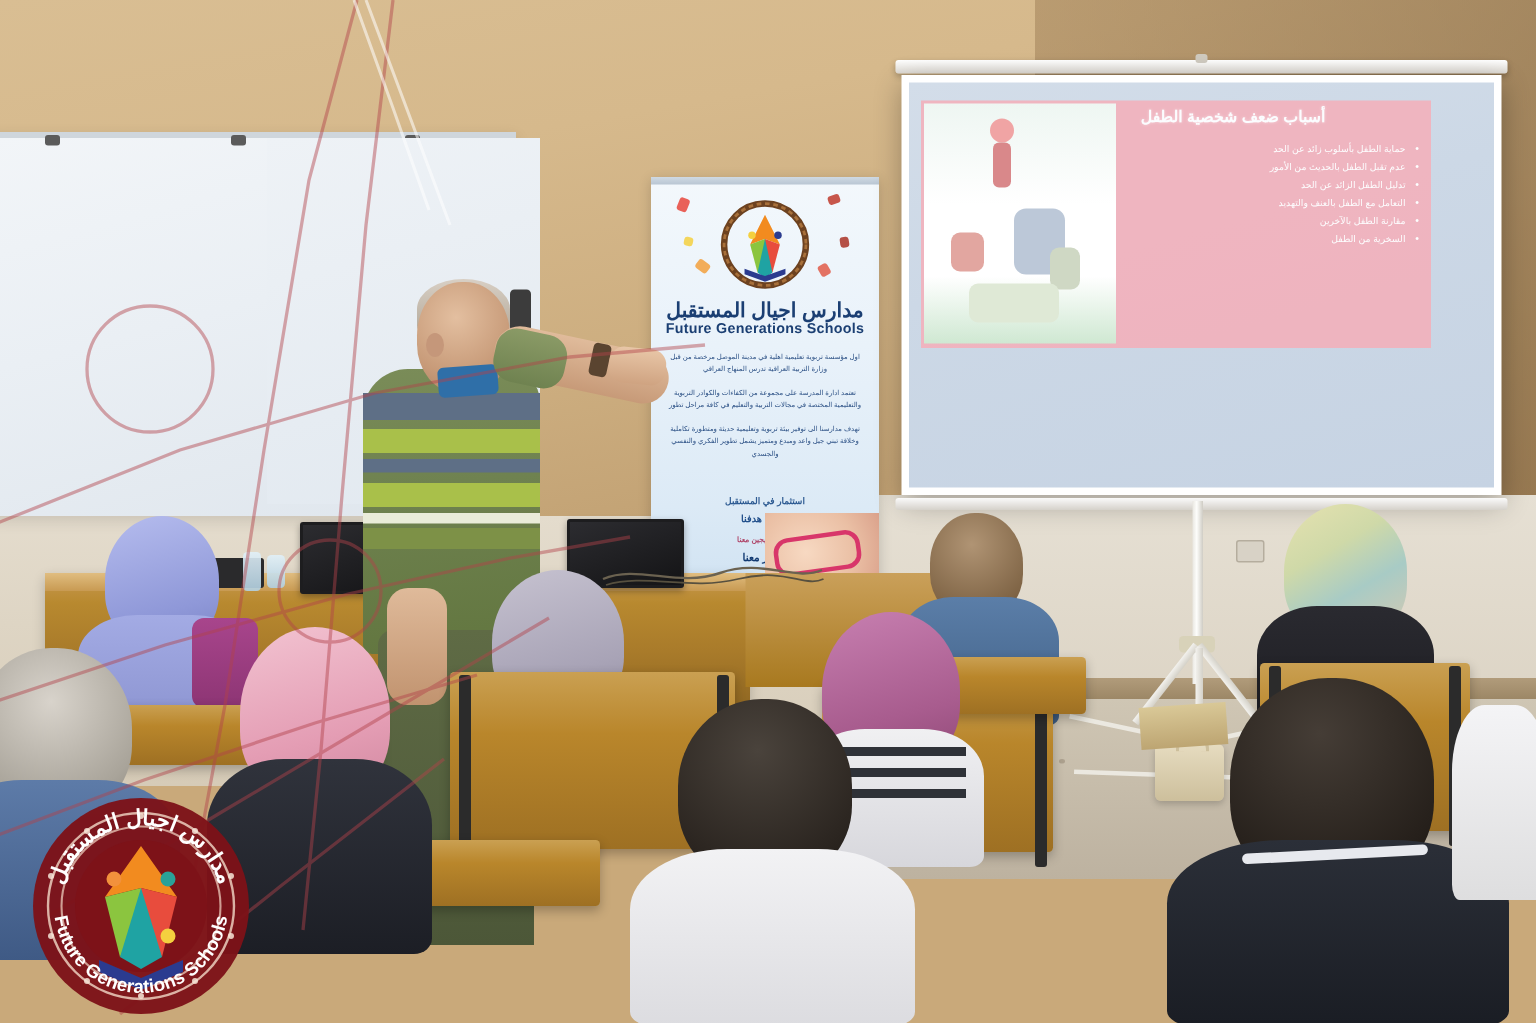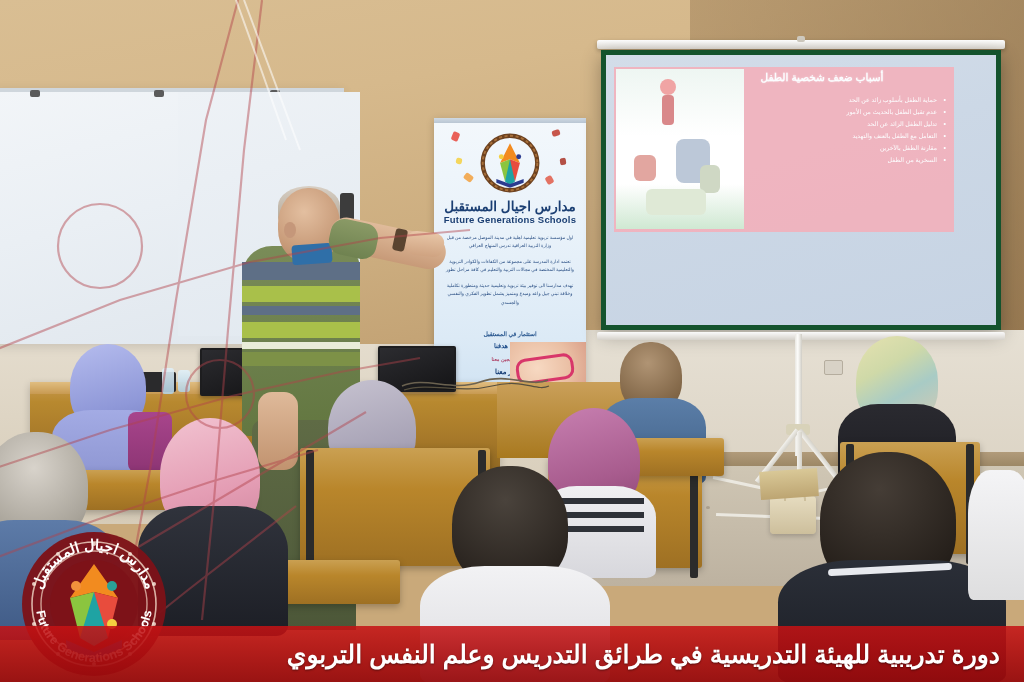--- a/index.html
+++ b/index.html
@@ -66,21 +66,21 @@
     border:3px solid #d8366a;border-radius:10px;transform:rotate(-8deg);}
 
   
   .screen-wrap{position:absolute;left:601px;top:46px;width:400px;height:290px;}
   .screen-rail{position:absolute;left:-4px;top:-6px;width:408px;height:9px;
     background:linear-gradient(180deg,#ffffff,#ddd9d2);border-radius:2px;
     box-shadow:0 2px 4px rgba(0,0,0,.25);}
   .screen-rail-knob{position:absolute;left:50%;top:-10px;transform:translateX(-50%);
     width:8px;height:6px;background:#cfcabf;border-radius:2px;}
   .screen-frame{position:absolute;left:0;top:4px;width:400px;height:280px;
-    background:#14532d;padding:5px;box-sizing:border-box;
+    background:#ffffff;padding:5px;box-sizing:border-box;
     box-shadow:0 6px 18px rgba(0,0,0,.3);}
   .screen-surface{position:relative;width:100%;height:100%;
     background:linear-gradient(165deg,#d3dde9 0%,#ccd8e6 40%,#c6d3e3 100%);overflow:hidden;}
   .screen-bottom-bar{position:absolute;left:-4px;top:286px;width:408px;height:8px;
     background:linear-gradient(180deg,#fafafa,#d5d1ca);border-radius:2px;}
 
   
   .slide{position:absolute;left:8px;top:12px;width:340px;height:165px;
     background:rgba(241,178,188,.93);filter:blur(.35px);}
   .slide-img{position:absolute;left:2px;top:2px;width:128px;height:160px;
@@ -475,17 +475,14 @@
 
       <text font-family="'Liberation Sans', sans-serif" font-size="14.5" font-weight="bold" fill="#ffffff">
         <textPath href="#arcTop" startOffset="50%" text-anchor="middle">مدارس اجيال المستقبل</textPath>
       </text>
       <text font-family="'Liberation Sans', sans-serif" font-size="12.5" font-weight="bold" fill="#ffffff">
         <textPath href="#arcBot" startOffset="50%" text-anchor="middle">Future Generations Schools</textPath>
       </text>
     </svg>
   </div>
 
-  <div class="caption-bar">
-    <div class="caption-text">دورة تدريبية للهيئة التدريسية في طرائق التدريس وعلم النفس التربوي</div>
-  </div>
 
 </div>
 
 </body></html>

